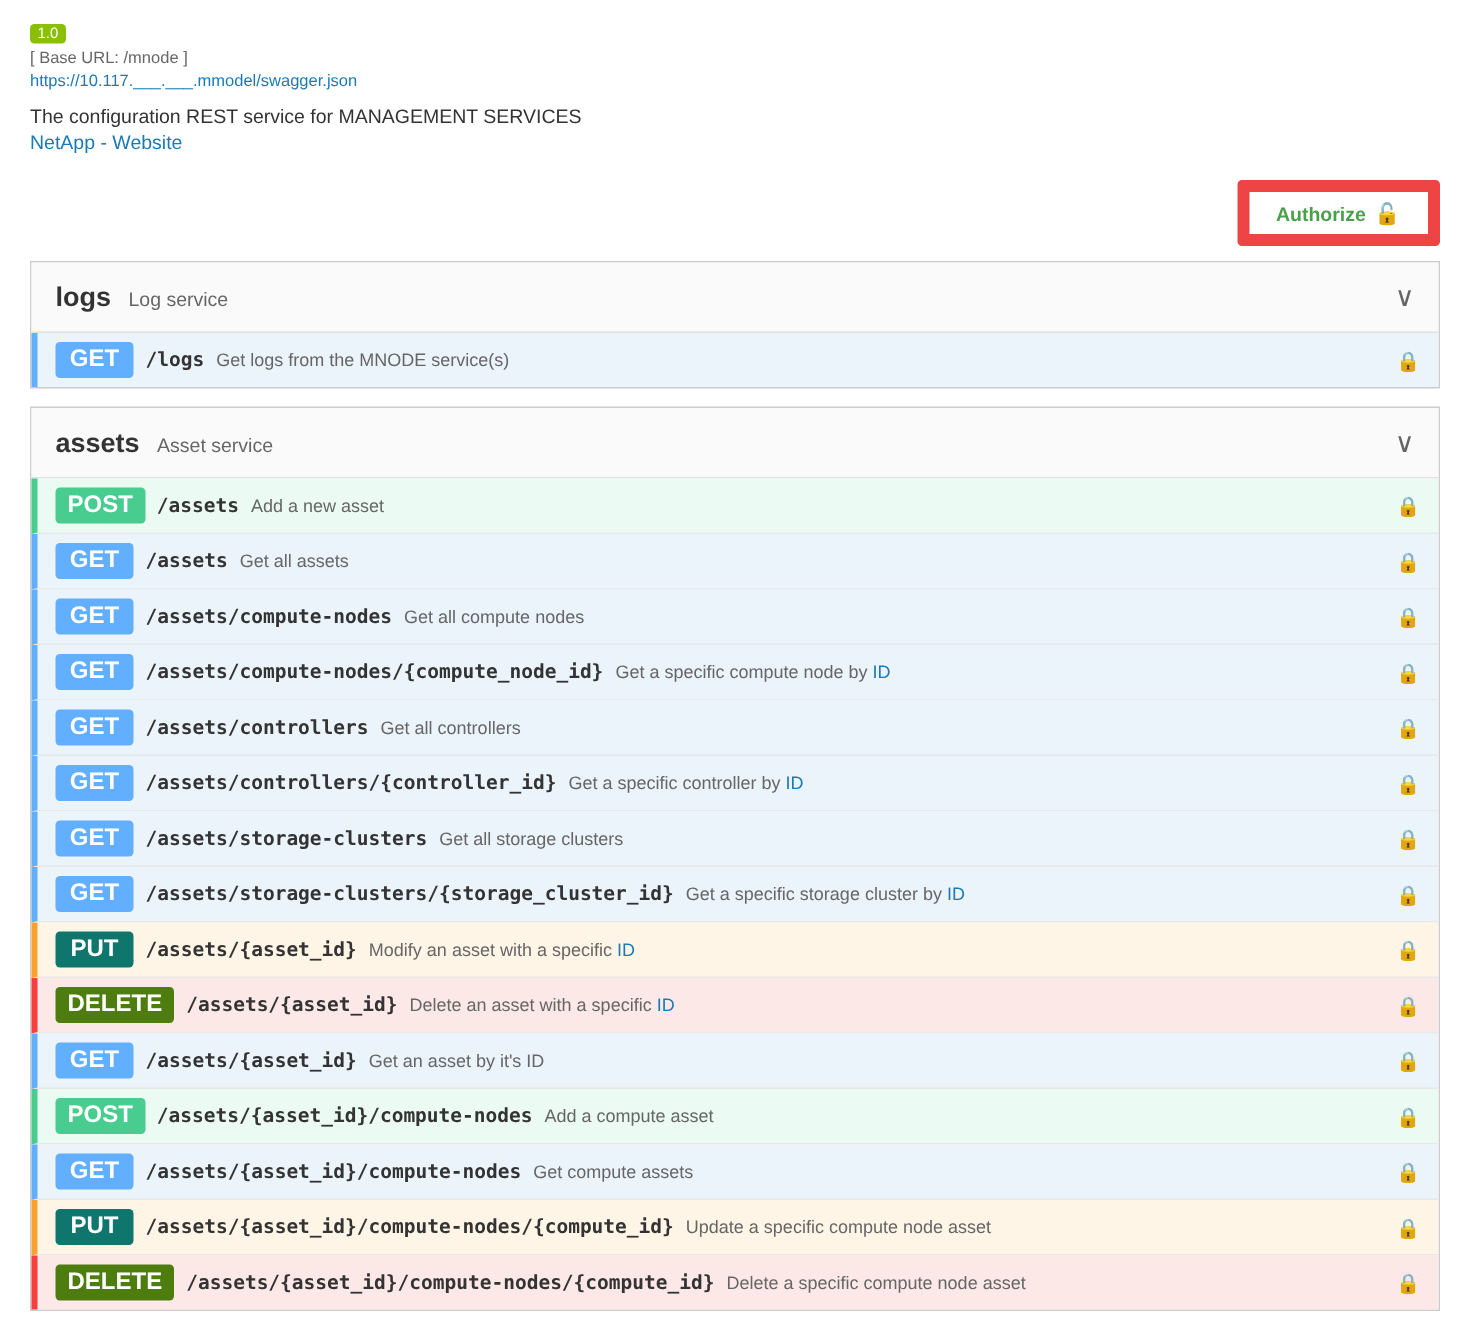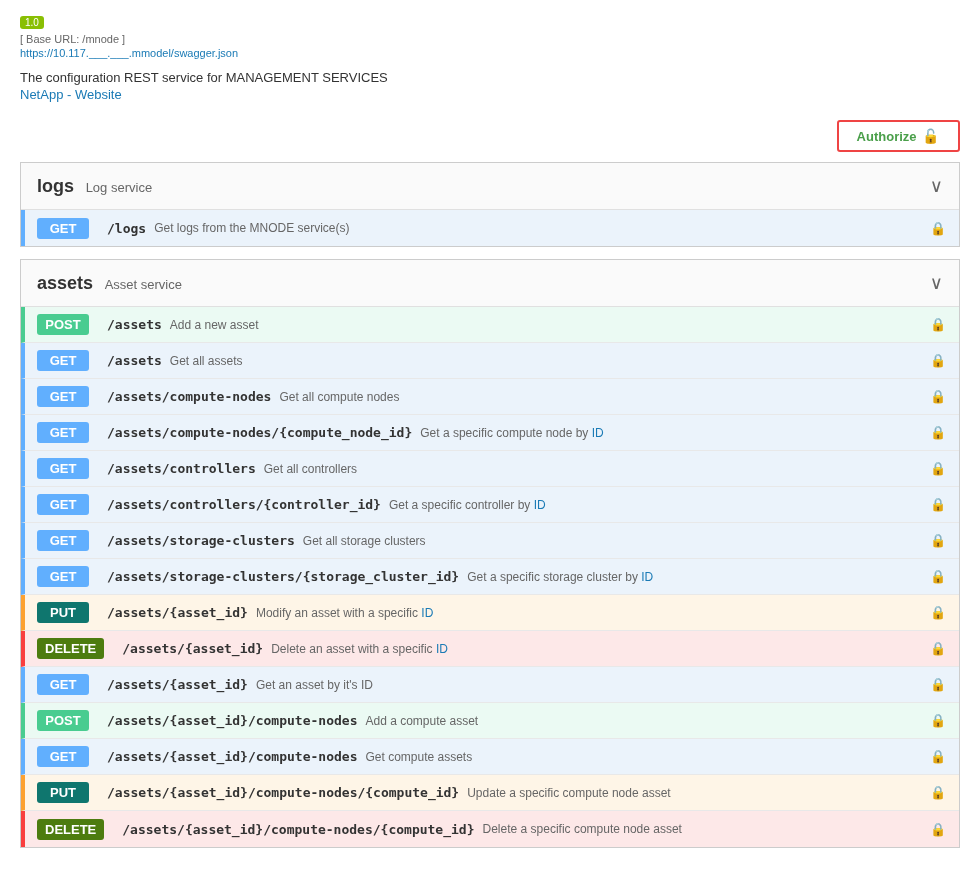--- a/index.html
+++ b/index.html
@@ -21,21 +21,21 @@
     .swagger-link { font-size: 11px; color: #1a7ab5; text-decoration: none; }
     .description { margin-top: 10px; font-size: 13px; color: #333; }
     .website-link, .license-link { color: #1a7ab5; text-decoration: none; font-size: 13px; display: block; margin-top: 2px; }
 
     .authorize-row {
       display: flex;
       justify-content: flex-end;
       margin: 18px 0 10px 0;
     }
     .authorize-btn {
-      border: 2px solid #ef4444;
+      border: 8px solid #ef4444;
       background: transparent;
       color: #4a9f4a;
       padding: 6px 18px;
       font-size: 13px;
       cursor: pointer;
       border-radius: 3px;
       display: flex;
       align-items: center;
       gap: 6px;
       font-weight: bold;
@@ -63,26 +63,26 @@
       border-bottom: 1px solid #e8e8e8;
       cursor: pointer;
       min-height: 36px;
     }
     .endpoint-row:last-child { border-bottom: none; }
 
     .method-badge {
       display: inline-block;
       padding: 3px 8px;
       border-radius: 3px;
-      font-size: 13px;
+      font-size: 16px;
       font-weight: bold;
       color: #fff;
       min-width: 52px;
       text-align: center;
-      margin-right: 18px;
+      margin-right: 8px;
       flex-shrink: 0;
     }
     .method-get { background: #61affe; }
     .method-post { background: #49cc90; }
     .method-put { background: #0f766e; }
     .method-delete { background: #4d7c0f; }
 
     .endpoint-path { font-size: 13px; font-weight: bold; color: #333; margin-right: 8px; font-family: monospace; }
     .endpoint-desc { font-size: 12px; color: #666; }
     .endpoint-desc .highlight { color: #1a7ab5; }

